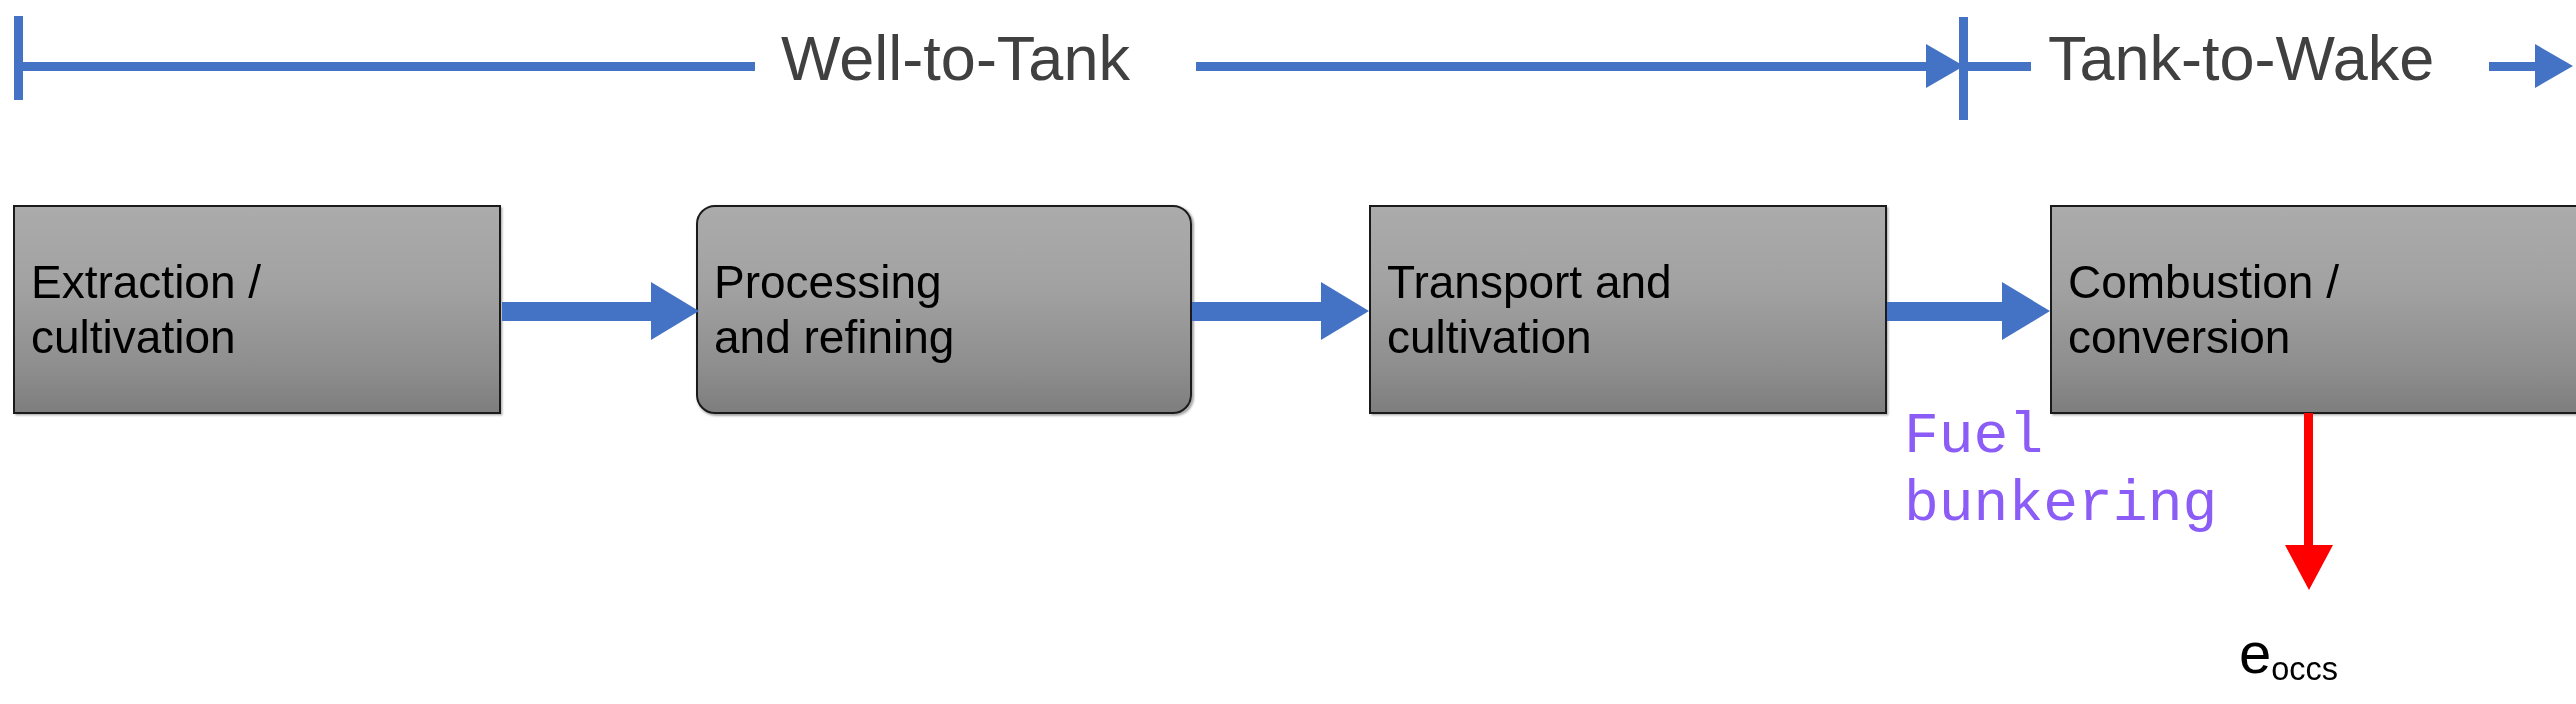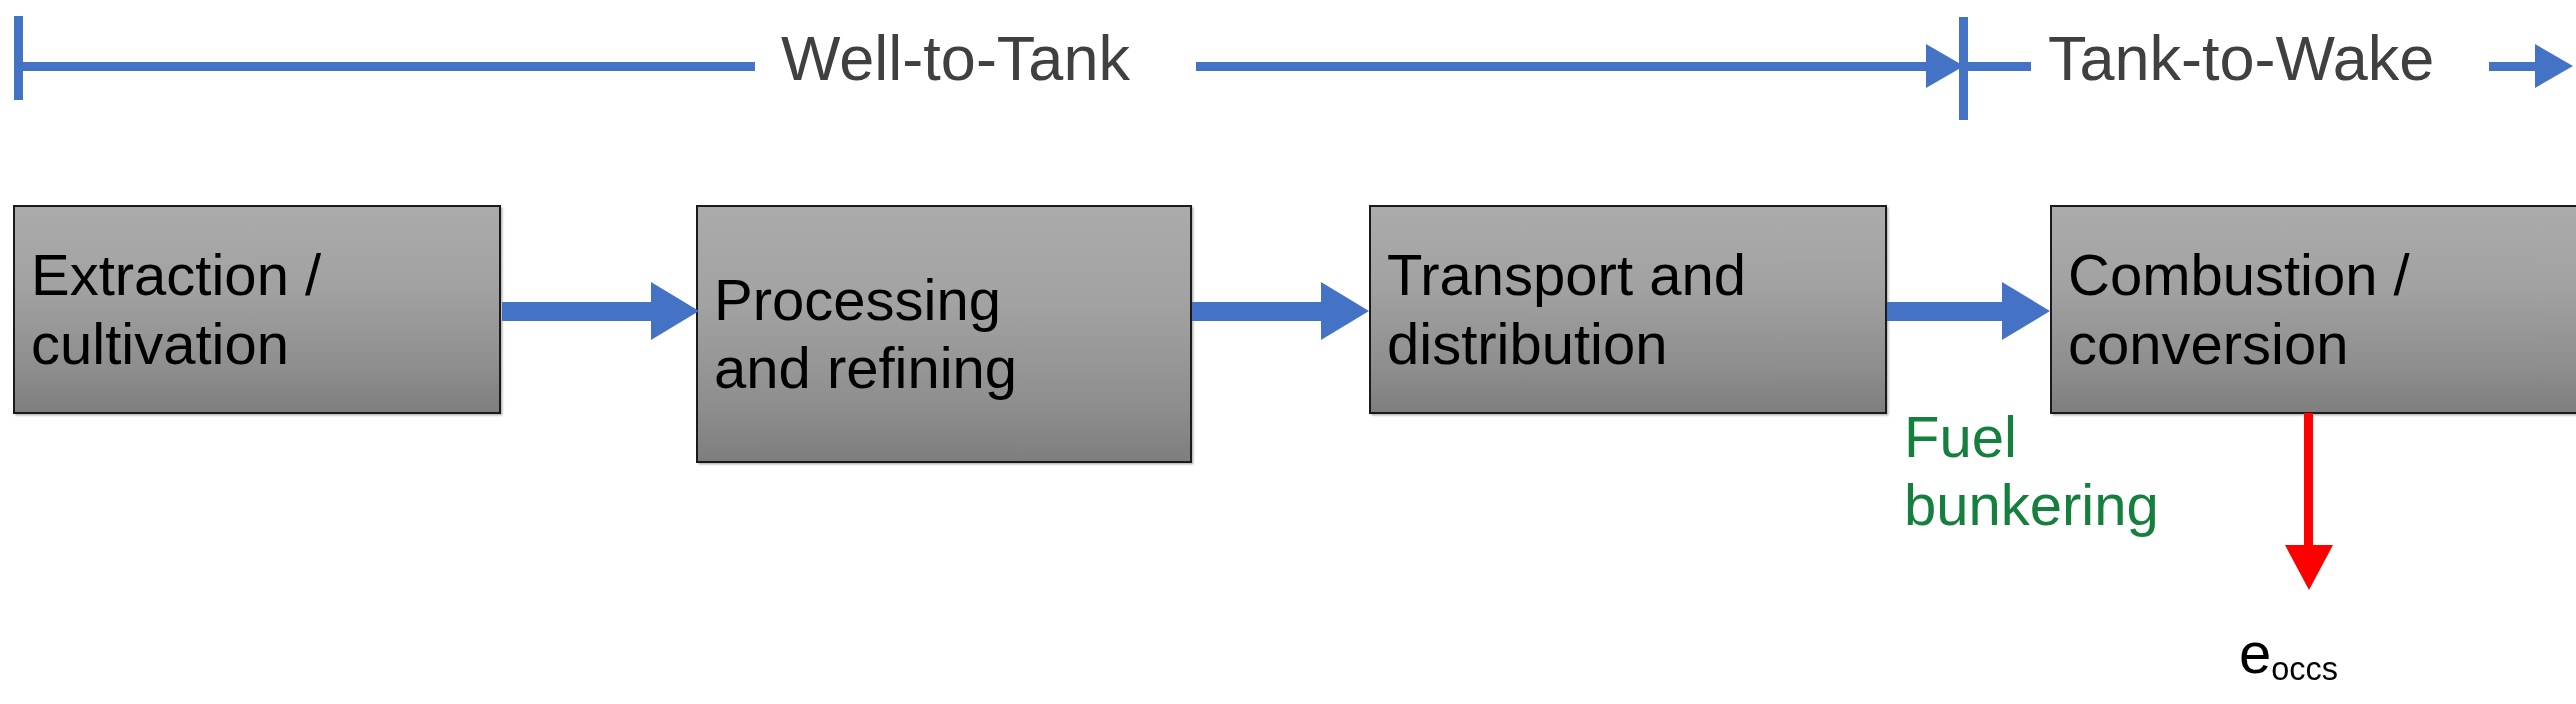--- a/index.html
+++ b/index.html
@@ -31,38 +31,38 @@
   .pbox{
     position:absolute;
     border:2.9px solid #1a1a1a;
     background:linear-gradient(to bottom,#ABABAB 0%,#A2A2A2 38%,#8E8E8E 78%,#7E7E7E 100%);
     box-sizing:border-box;
     display:flex;align-items:center;justify-content:flex-start;
     padding-left:16px;
     box-shadow:1.5px 1.5px 2.2px rgba(0,0,0,.35);
   }
   .pbox .ptext{
-    color:#000000;font-size:58px;line-height:1.18;
+    color:#000000;font-size:46px;line-height:1.18;
     font-family:"Liberation Sans", sans-serif;
     text-align:left;white-space:pre-line;
   }
 
   
   .flow{position:absolute;height:19px;background:#4472C4;}
   .flow-head{
     position:absolute;width:0;height:0;
     border-top:29px solid transparent;
     border-bottom:29px solid transparent;
     border-left:48px solid #4472C4;
   }
 
   
   .caption{
-    position:absolute;color:#15803d;font-size:58px;line-height:1.17;
-    font-family:Liberation Sans, sans-serif;white-space:pre-line;text-align:left;
+    position:absolute;color:#8b5cf6;font-size:58px;line-height:1.17;
+    font-family:Liberation Mono, monospace;white-space:pre-line;text-align:left;
   }
 
   
   .red-shaft{position:absolute;background:#FF0000;width:9.4px;}
   .red-head{
     position:absolute;width:0;height:0;
     border-left:24px solid transparent;
     border-right:24px solid transparent;
     border-top:45px solid #FF0000;
   }
@@ -96,28 +96,28 @@
 
     <div class="scope-line" style="left:2489px;top:62px;width:49px;"></div>
     <div class="arrowhead-right" style="left:2535px;top:44px;"></div>
   </div>
 
   <div class="pbox" style="left:13px;top:205px;width:488px;height:209px;">
     <span class="ptext">Extraction /
 cultivation</span>
   </div>
 
-  <div class="pbox" style="left:696px;top:205px;width:496px;height:258px;">
+  <div class="pbox" style="left:696px;top:205px;width:496px;height:209px;border-radius:19px;">
     <span class="ptext">Processing
 and refining</span>
   </div>
 
   <div class="pbox" style="left:1369px;top:205px;width:518px;height:209px;">
     <span class="ptext">Transport and
-distribution</span>
+cultivation</span>
   </div>
 
   <div class="pbox" style="left:2050px;top:205px;width:601px;height:209px;">
     <span class="ptext">Combustion /
 conversion</span>
   </div>
 
   <div>
     <div class="flow" style="left:502px;top:302px;width:153px;"></div>
     <div class="flow-head" style="left:651px;top:282px;"></div>

